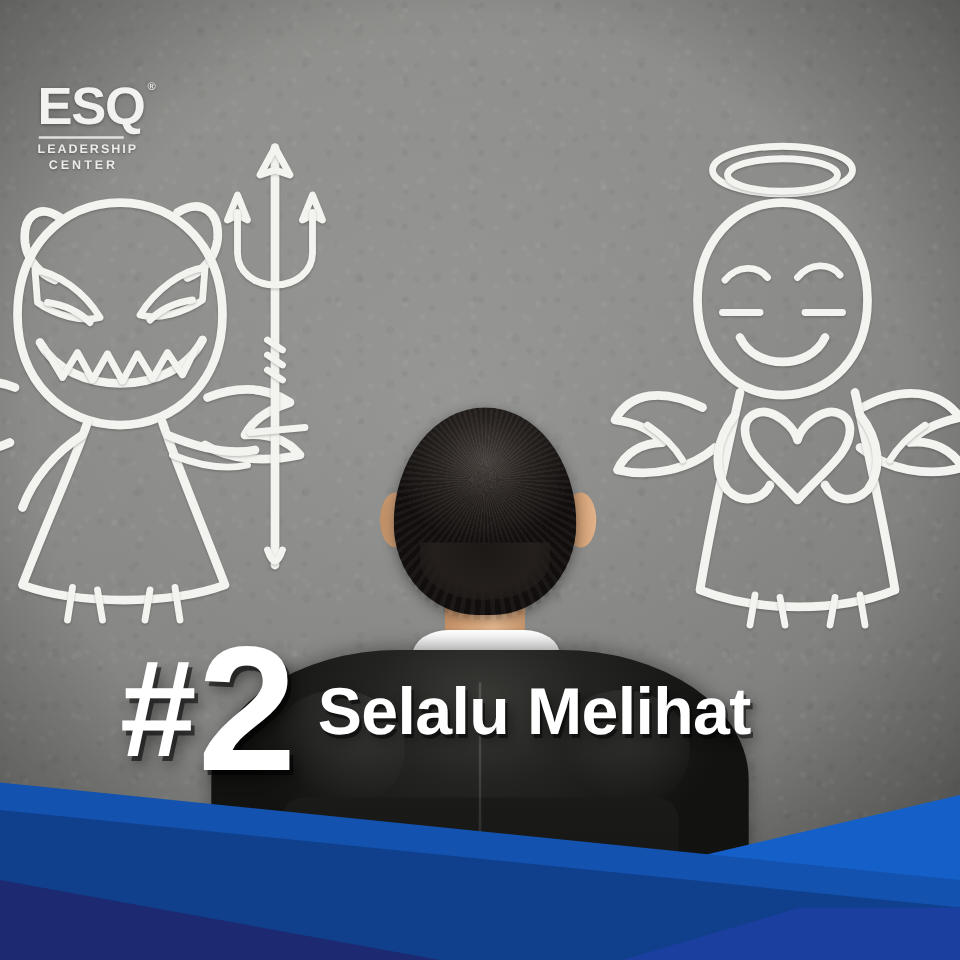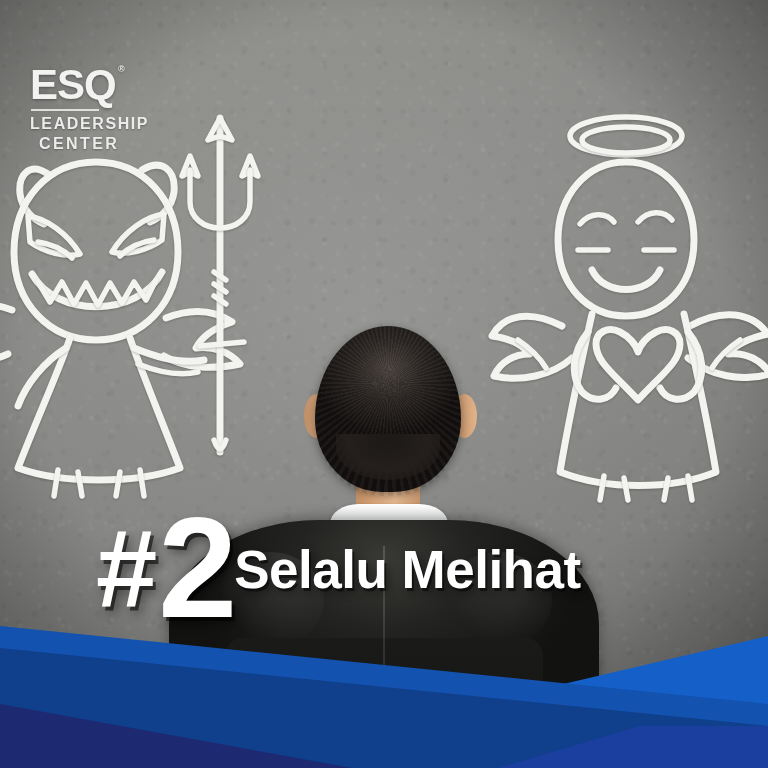--- a/index.html
+++ b/index.html
@@ -169,20 +169,21 @@
     letter-spacing:-3px;
     color:#ffffff;
     text-shadow:
       3px 4px 0 rgba(0,0,0,.55),
       5px 7px 12px rgba(0,0,0,.45);
     font-family:"Liberation Sans", sans-serif;
   }
   .hl-hash { font-size:110px; margin-right:4px; }
   .hl-digit { font-size:142px; }
   .hl-lines {
+    margin-left:20px;
     display:flex; flex-direction:column;
     transform:translateY(2px);
   }
   .hl-line {
     font-weight:bold;
     font-size:53px;
     line-height:1.02;
     letter-spacing:-0.5px;
     color:#ffffff;
     text-shadow:
@@ -214,21 +215,21 @@
     font-size:9px; font-weight:bold;
     color:#e8e8e6;
     letter-spacing:0;
   }
   .logo-rule {
     width:68px; height:2px;
     background:rgba(240,240,238,.85);
     margin:3px 0 3px 1px;
   }
   .logo-sub {
-    font-size:16px; font-weight:bold;
+    font-size:10px; font-weight:bold;
     letter-spacing:1.6px;
     color:#ececea;
     line-height:1.25;
     text-shadow:0 1px 2px rgba(0,0,0,.32);
   }
   .logo-sub .l2 { display:block; letter-spacing:2.4px; padding-left:9px; }
 
   
   #banner {
     position:absolute; left:0; bottom:0;

